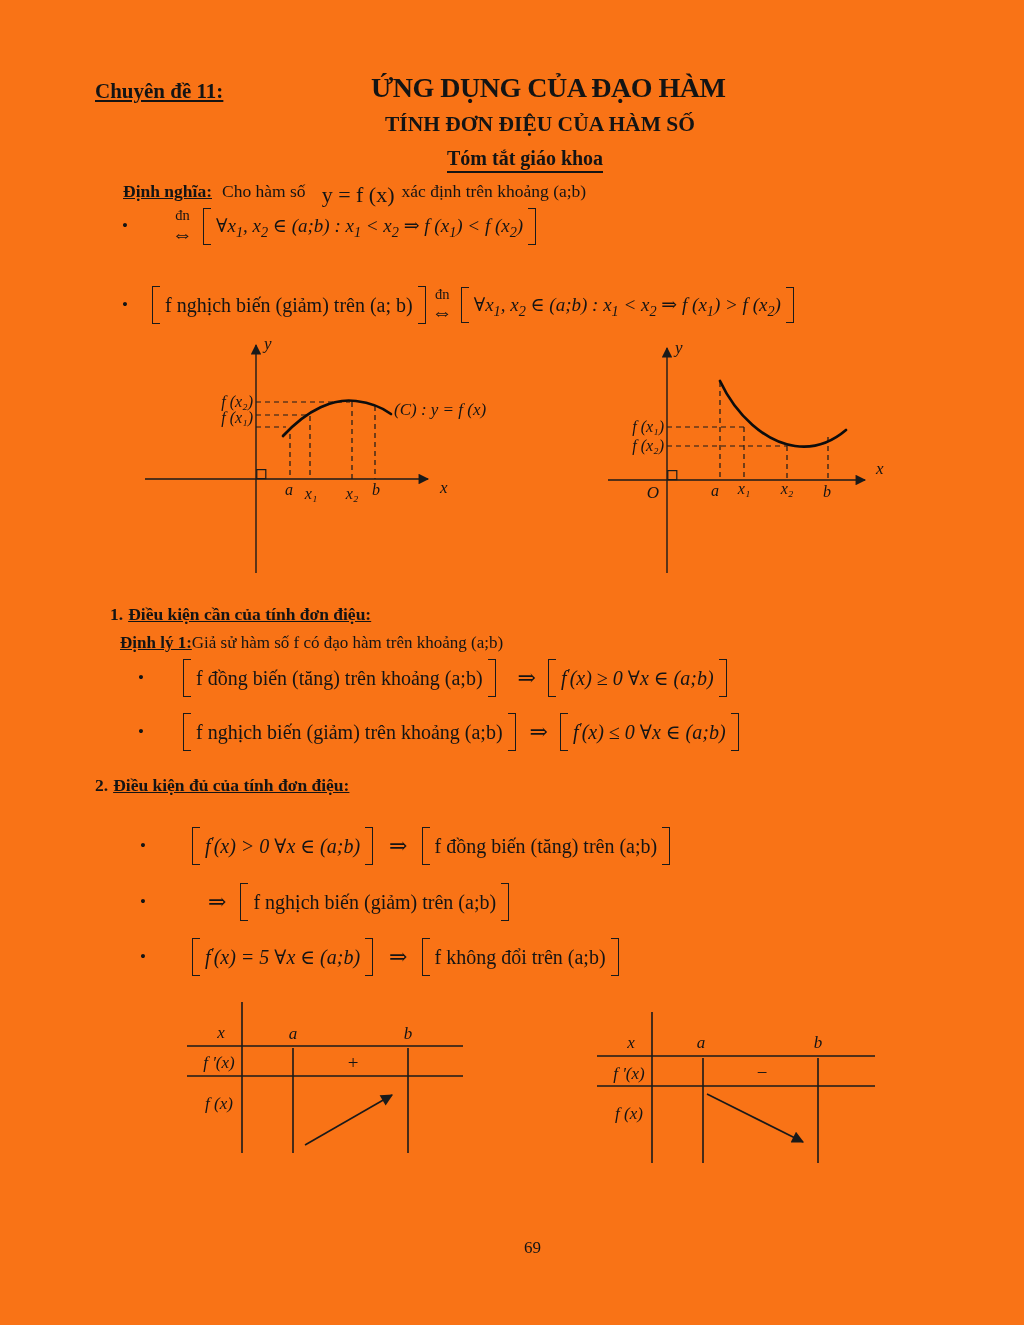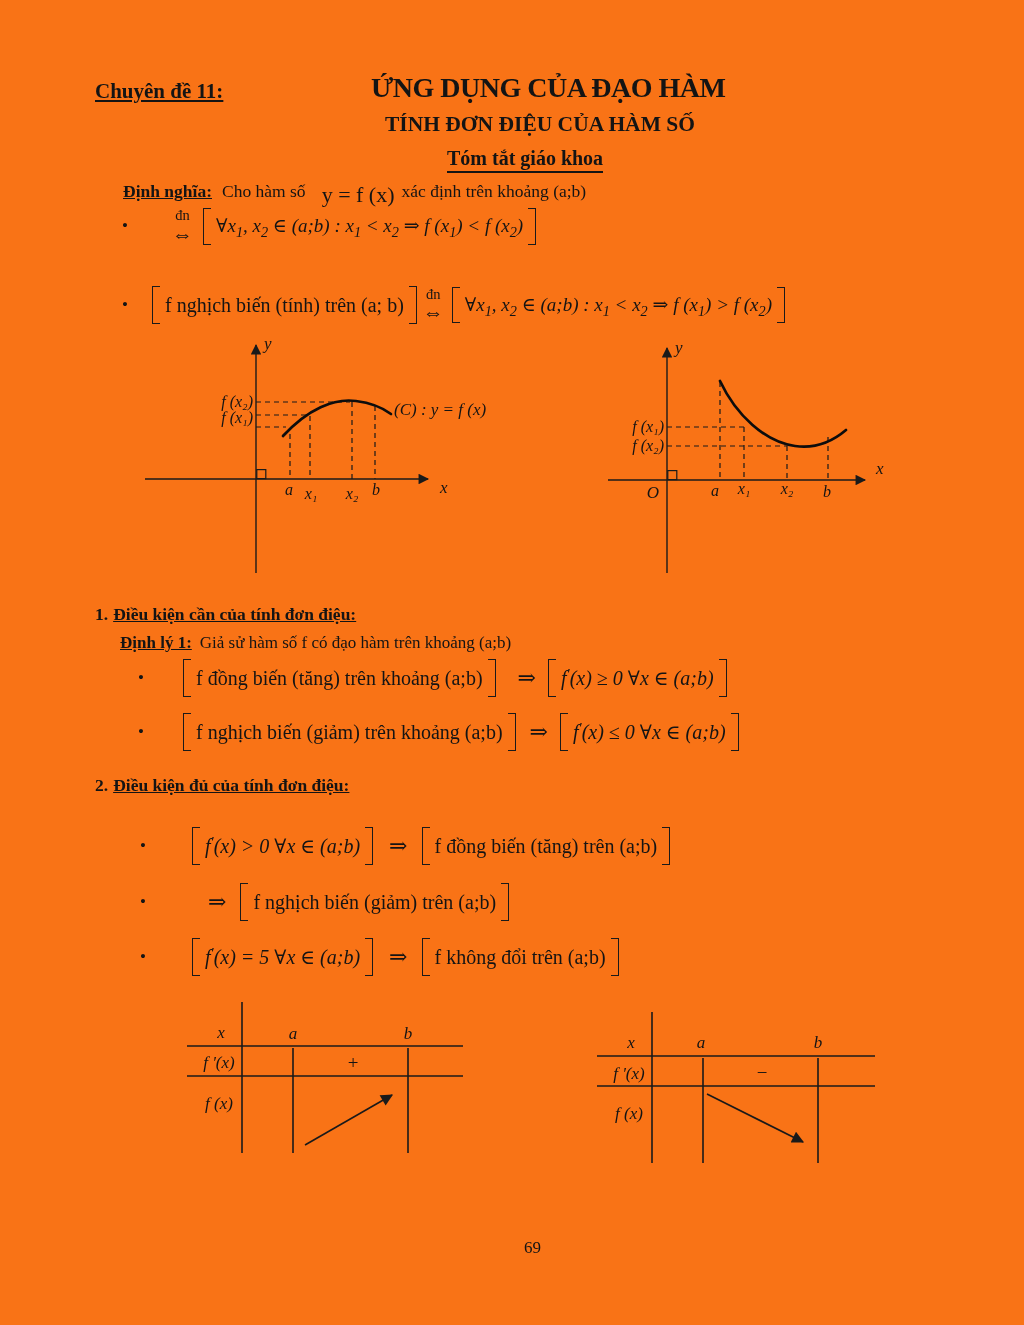--- a/index.html
+++ b/index.html
@@ -30,21 +30,21 @@
   sup { font-size:0.72em; vertical-align:0.45em; line-height:0; }
   .dnstack { display:flex; flex-direction:column; align-items:center; line-height:1; }
   .dn { font-size:14.5px; margin-bottom:1px; }
   .iff { font-size:21px; }
   .implies { font-size:22px; }
 
   .sechead { font-size:17.5px; font-weight:bold; white-space:nowrap; }
   .sechead .num { margin-right:5px; }
   .sechead .ut { text-decoration:underline; }
   .thmline { font-size:17px; white-space:nowrap; }
-  .thmline .lbl { font-weight:bold; text-decoration:underline; margin-right:8px; }
+  .thmline .lbl { font-weight:bold; text-decoration:underline; }
 
   .gtxt { font-family:"Liberation Serif","DejaVu Serif",serif; font-style:italic; font-size:17px; fill:#141414; }
   .gtxt.sm { font-size:16px; }
   .sign { font-family:"Liberation Serif","DejaVu Serif",serif; font-size:19px; fill:#141414; font-style:normal; }
   .pagenum { left:524px; top:1238px; font-size:17px; }
 </style>
 </head>
 <body>
 
 <div class="page">
@@ -81,21 +81,21 @@
           <span><span>∀x</span><sub>1</sub><span>, x</span><sub>2</sub><span> ∈ (a;b) : x</span><sub>1</sub><span> &lt; x</span><sub>2</sub><span> ⇒ f (x</span><sub>1</sub><span>) &lt; f (x</span><sub>2</sub><span>)</span></span>
         </span>
       <span class="brk r"></span>
     </span>
   </div>
 
   <div class="mrow" style="left:122px; top:286px;">
     <span class="dot" style="width:30px;">•</span>
     <span class="brkgrp">
       <span class="brk l"></span>
-      <span class="inner fs20">f nghịch biến (tính) trên (a; b)</span>
+      <span class="inner fs20">f nghịch biến (giảm) trên (a; b)</span>
       <span class="brk r"></span>
     </span>
     <span class="dnstack" style="margin:0 8px 0 6px;">
       <span class="dn">đn</span>
       <span class="iff">⇔</span>
     </span>
     <span class="brkgrp">
       <span class="brk l"></span>
       <span class="inner fs19 math">
           <span><span>∀x</span><sub>1</sub><span>, x</span><sub>2</sub><span> ∈ (a;b) : x</span><sub>1</sub><span> &lt; x</span><sub>2</sub><span> ⇒ f (x</span><sub>1</sub><span>) &gt; f (x</span><sub>2</sub><span>)</span></span>
@@ -146,21 +146,21 @@
     <text class="gtxt" x="286" y="139">x</text>
     <text class="gtxt" x="63" y="163" text-anchor="middle">O</text>
     <text class="gtxt sm" x="74" y="97" text-anchor="end">f (x₁)</text>
     <text class="gtxt sm" x="74" y="116" text-anchor="end">f (x₂)</text>
     <text class="gtxt sm" x="125" y="161" text-anchor="middle">a</text>
     <text class="gtxt sm" x="154" y="159" text-anchor="middle">x₁</text>
     <text class="gtxt sm" x="197" y="159" text-anchor="middle">x₂</text>
     <text class="gtxt sm" x="237" y="162" text-anchor="middle">b</text>
   </svg>
 
-  <div class="abs sechead" style="left:95px; top:604px;">
+  <div class="abs sechead" style="left:110px; top:604px;">
     <span class="num">1.</span><span class="ut">Điều kiện cần của tính đơn điệu:</span>
   </div>
   <div class="abs thmline" style="left:120px; top:633px;">
     <span class="lbl">Định lý 1:</span><span>Giả sử hàm số f có đạo hàm trên khoảng (a;b)</span>
   </div>
 
   <div class="mrow" style="left:138px; top:659px;">
     <span class="dot" style="width:45px;">•</span>
     <span class="brkgrp">
       <span class="brk l"></span>

